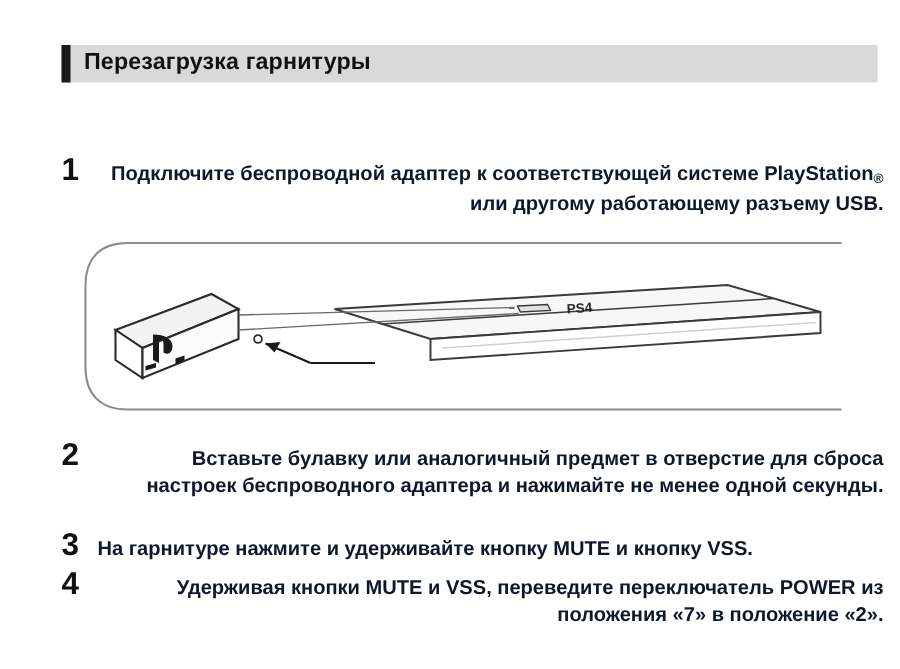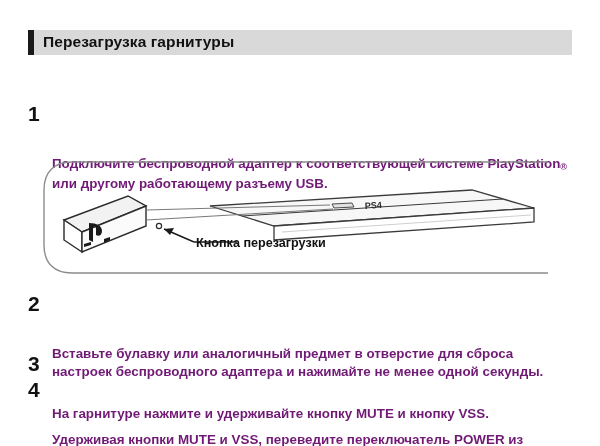--- a/index.html
+++ b/index.html
@@ -10,23 +10,24 @@
   body {
     width: 600px;
     height: 446px;
     font-family: "Liberation Sans", sans-serif;
     color: #000000;
     position: relative;
     overflow: hidden;
   }
   .page {
     position: absolute;
-    left: 0; top: 0;
+    left: 13px; top: 0;
     width: 588px;
     height: 446px;
+    text-align: right;
   }
 
   
   .heading-bar {
     position: absolute;
     left: 28px;
     top: 30px;
     width: 544px;
     height: 25px;
     background: #d9d9d9;
@@ -69,22 +70,21 @@
     line-height: 21px;
     color: #111111;
   }
   .step-text {
     position: absolute;
     left: 24px;
     top: 0;
     font-size: 13.4px;
     font-weight: bold;
     line-height: 17.5px;
-    color: #701a75;
-    margin-top: 48px;
+    color: #0f172a;
   }
   .sub {
     font-size: 9px;
     vertical-align: baseline;
     position: relative;
     top: 2px;
   }
 
   #step1 { left: 28px; top: 107px; width: 548px; }
   #step2 { left: 28px; top: 297px; width: 548px; }
@@ -162,21 +162,20 @@
       <line x1="104" y1="50" x2="288" y2="45" stroke="#6a6a6a" stroke-width="0.9"></line>
       <line x1="104" y1="60" x2="291" y2="49" stroke="#6a6a6a" stroke-width="0.9"></line>
 
       <g>
         <line x1="152" y1="82" x2="122" y2="69" stroke="#1a1a1a" stroke-width="1.4"></line>
         <polygon points="122,69 132,68 128,75" fill="#1a1a1a"></polygon>
         <line x1="152" y1="82" x2="195" y2="82" stroke="#1a1a1a" stroke-width="1.4"></line>
       </g>
     </svg>
   </div>
-  <div class="callout-label">Кнопка перезагрузки</div>
 
   <div class="step" id="step2">
     <span class="step-num">2</span>
     <span class="step-text">Вставьте булавку или аналогичный предмет в отверстие для сброса настроек беспроводного адаптера и нажимайте не менее одной секунды.</span>
   </div>
 
   <div class="step" id="step3">
     <span class="step-num">3</span>
     <span class="step-text">На гарнитуре нажмите и удерживайте кнопку MUTE и кнопку VSS.</span>
   </div>

